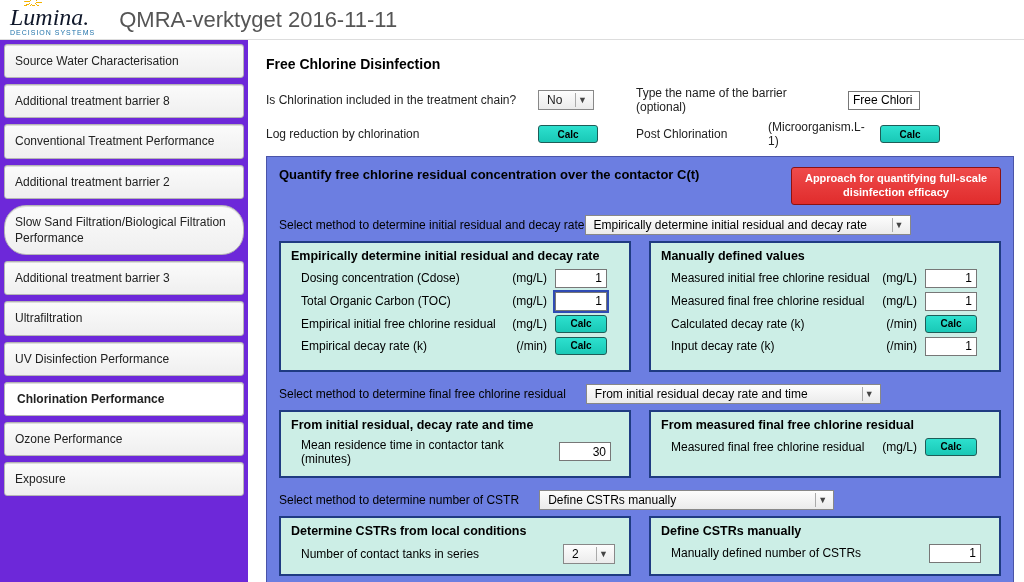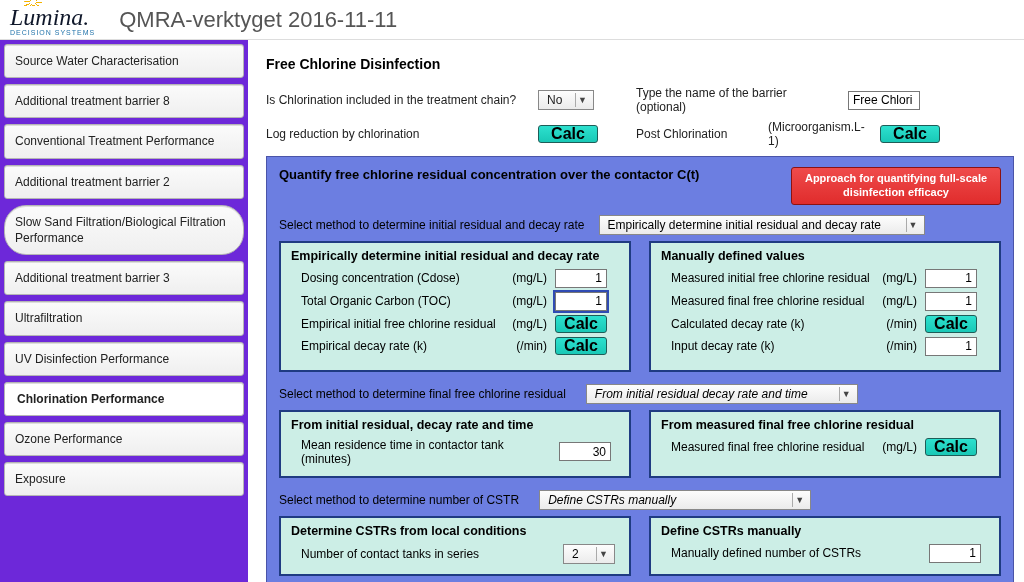--- a/index.html
+++ b/index.html
@@ -41,55 +41,55 @@
   }
   .select .arrow {
     width: 14px; height: 14px; border-left: 1px solid #aaa; margin-left: 6px;
     display:flex; align-items:center; justify-content:center; font-size:9px; color:#444;
   }
   .calc-btn {
     display: inline-flex; align-items:center; justify-content:center;
     width: 60px; height: 18px;
     background: linear-gradient(#2de0ce,#19c8b6);
     border: 1px solid #1e5d58; border-radius: 3px;
-    font-weight: bold; font-size: 16px; color: #000; cursor: pointer;
+    font-weight: bold; font-size: 10px; color: #000; cursor: pointer;
   }
   .txt {
     height: 19px; border: 1px solid #777; padding: 1px 4px; font-size: 12px;
     background: #fff; text-align: left;
   }
   .num { height: 19px; border: 1px solid #777; padding: 1px 4px; font-size: 12px; text-align: right; width: 52px; background:#fff;}
 
   .blue-panel { background: #6c7ee1; margin-top: 8px; padding: 10px 12px 12px 12px; border: 1px solid #4a54a8; }
   .panel-head { display:flex; justify-content: space-between; align-items:flex-start; }
   .panel-head b { color:#000; font-size: 13px; }
   .red-btn {
     background: linear-gradient(#ef4b4b,#e02c2c); color:#fff; text-align:center;
     font-size: 11px; font-weight: bold; border:1px solid #8b1212; border-radius:3px;
     padding: 4px 10px; width: 210px; line-height: 1.25;
   }
 
-  .method-row { display:flex; align-items:center; gap: 14px; margin: 10px 0 6px 0; font-size:12px; }
+  .method-row { display:flex; align-items:center; margin: 10px 0 6px 0; font-size:12px; }
 
   .group-row { display:flex; gap: 18px; }
   .group {
     background: #cceee6; border: 2px solid #1f3b82; padding: 6px 10px 10px 10px; flex:1;
   }
   .group h4 { font-size: 12.5px; font-weight:bold; margin-bottom:6px; }
   .field-row { display:grid; grid-template-columns: 1fr 44px 64px; align-items:center; gap:4px; margin: 4px 0 4px 10px; font-size:12px; }
   .field-row .unit { text-align:right; padding-right:4px; }
 
   .spacer-label { margin:12px 0 6px 0; font-size:12px; display:flex; align-items:center; gap:20px; }
   .spacer-label .sel-wrap { margin-left: 0; }
 
   .bottom-row .group { }
   .bottom-field { display:grid; grid-template-columns: 1fr 60px; align-items:center; gap:6px; margin-left: 10px; font-size:12px; }
 
   .sel-wide { width: 326px; }
-  .sel-med  { width: 272px; font-style: italic; }
+  .sel-med  { width: 295px; }
   .sel-sm   { width: 52px; }
 </style>
 </head>
 <body>
 
 <div class="header">
   <div>
     <span class="logo">Lumina.</span>
     <span class="subtitle">DECISION SYSTEMS</span>
   </div>

